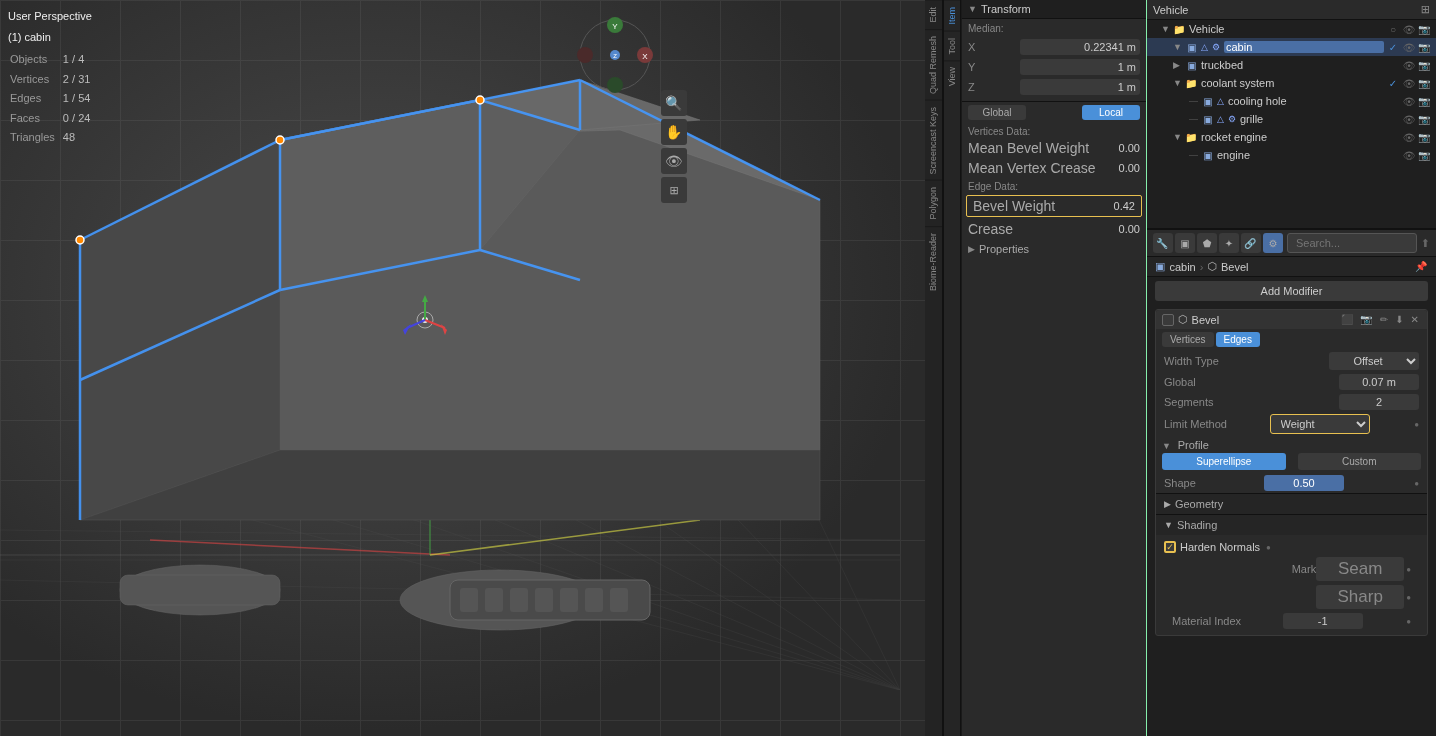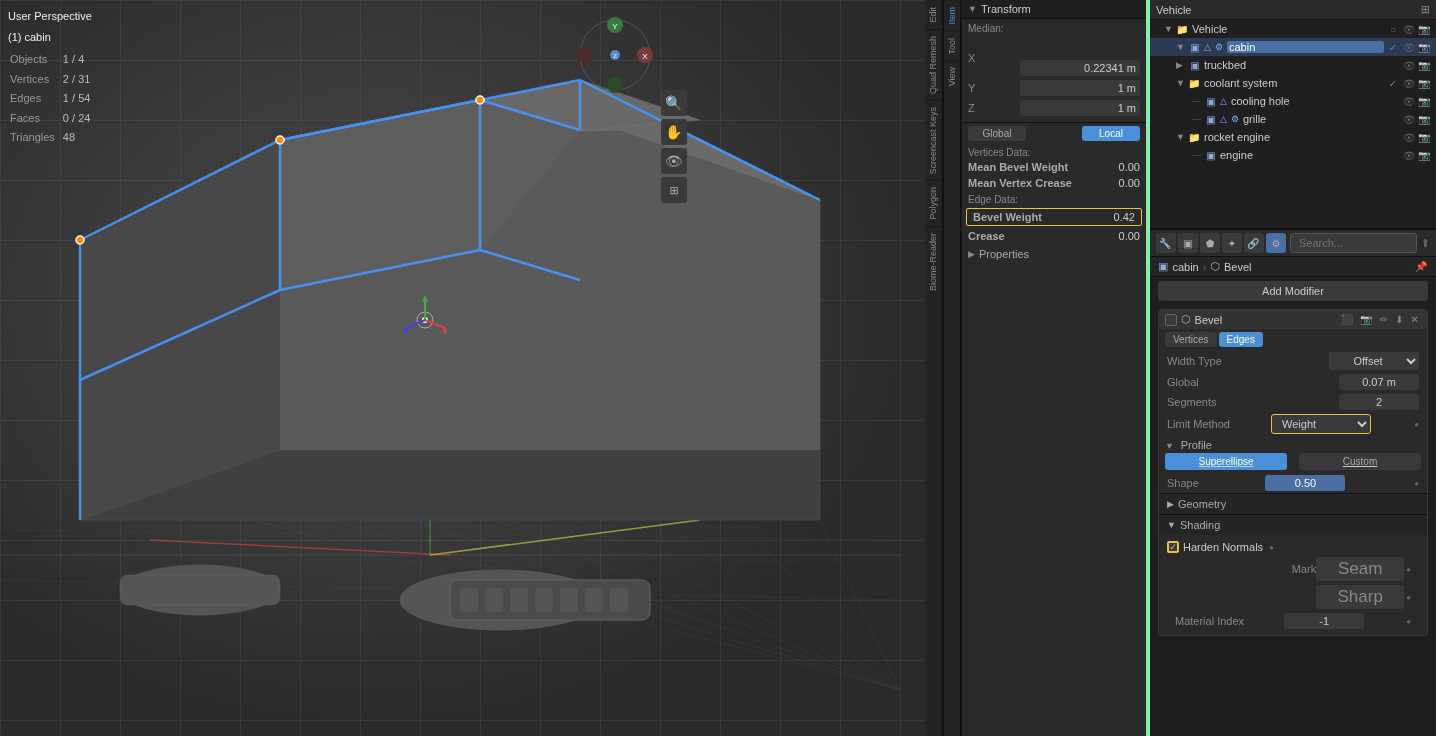--- a/index.html
+++ b/index.html
@@ -163,22 +163,21 @@
 
     .data-row {
       display: flex;
       justify-content: space-between;
       align-items: center;
       padding: 2px 6px;
     }
 
     .data-label {
       color: #aaa;
-      font-size: 11px;
-      font-weight: bold;
+      font-size: 14px;
     }
 
     .data-value {
       color: #ccc;
       font-size: 11px;
     }
 
     .bevel-weight-row {
       display: flex;
       justify-content: space-between;
@@ -395,21 +394,20 @@
 
     .profile-header {
       color: #888;
       font-size: 10px;
       margin-bottom: 2px;
     }
 
     .profile-buttons {
       display: flex;
       gap: 12px;
-      text-decoration: underline;
     }
 
     .profile-btn {
       flex: 1;
       padding: 3px;
       border: none;
       border-radius: 3px;
       font-size: 10px;
       cursor: pointer;
       text-align: center;
@@ -523,21 +521,21 @@
       width: 80px;
       text-align: center;
     }
 
     
     .right-column {
       display: flex;
       flex-direction: column;
       width: 290px;
       background: #1f1f1f;
-      border-left: 4px solid #86efac;
+      border-left: 1px solid #86efac;
     }
 
     .outliner-section {
       height: 230px;
       border-bottom: 2px solid #111;
       overflow-y: auto;
     }
 
     .modifier-section {
       flex: 1;
@@ -747,21 +745,21 @@
 
     <div class="panel-header">
       <span class="collapse-icon">▼</span>
       <span>Transform</span>
     </div>
 
     <div class="median-section">
       <div style="color:#888;font-size:10px;margin-bottom:3px;">Median:</div>
       <div class="xyz-row">
         <span class="xyz-label">X</span>
-        <div class="xyz-value" style="background:#3a3a3a;border-radius:3px;padding:2px 4px;font-size:11px;color:#ccc;width:120px;text-align:right;margin-top:21px;">0.22341 m</div>
+        <div class="xyz-value" style="background:#3a3a3a;border-radius:3px;padding:2px 4px;font-size:11px;color:#ccc;width:120px;text-align:right;">0.22341 m</div>
       </div>
       <div class="xyz-row">
         <span class="xyz-label">Y</span>
         <div class="xyz-value" style="background:#3a3a3a;border-radius:3px;padding:2px 4px;font-size:11px;color:#ccc;width:120px;text-align:right;">1 m</div>
       </div>
       <div class="xyz-row">
         <span class="xyz-label">Z</span>
         <div class="xyz-value" style="background:#3a3a3a;border-radius:3px;padding:2px 4px;font-size:11px;color:#ccc;width:120px;text-align:right;">1 m</div>
       </div>
     </div>

